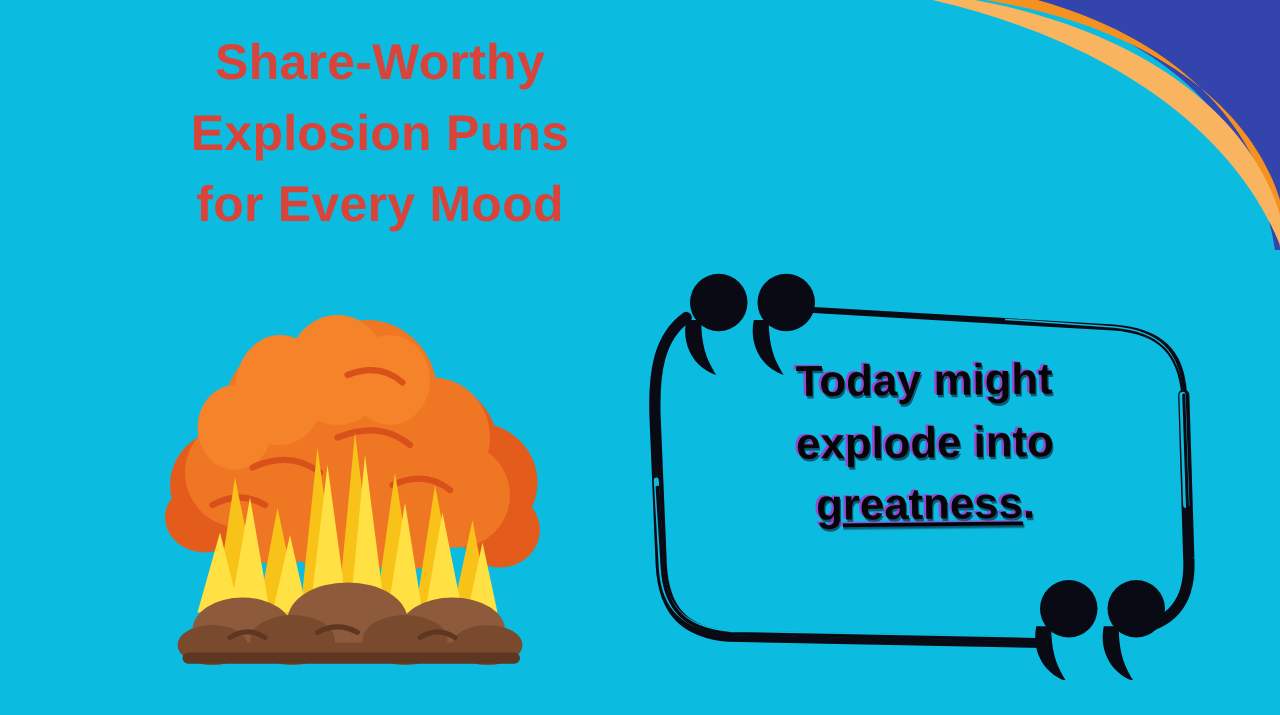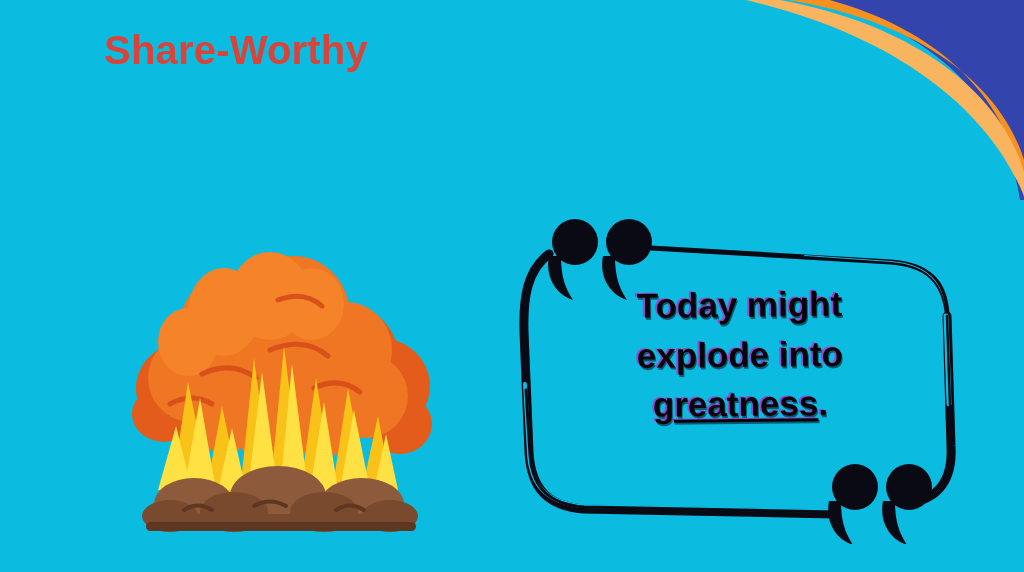--- a/index.html
+++ b/index.html
@@ -29,21 +29,21 @@
     height: 200px;
     pointer-events: none;
   }
 
   
   #headline {
     position: absolute;
     left: 104px;
     top: 22px;
     width: 400px;
-    text-align: left;
+    text-align: center;
     color: #d9443a;
     font-family: "Liberation Sans", sans-serif;
     font-weight: bold;
     font-size: 40px;
     line-height: 1.42;
     letter-spacing: 0.2px;
   }
   #headline .hl-line {
     display: block;
     white-space: nowrap;
@@ -111,20 +111,22 @@
              C 268 34 330 110 340 198 L 340 160
              C 318 88 240 22 104 0 Z"></path>
 
     <path fill="#f9b45f" d="M 62 0 L 96 0
              C 236 26 318 96 340 172 L 340 196
              C 306 112 216 36 62 0 Z"></path>
   </svg>
 
   <div id="headline">
     <span class="hl-line">Share-Worthy</span>
+    <span class="hl-line">Explosion Puns</span>
+    <span class="hl-line">for Every Mood</span>
   </div>
 
   <svg id="explosion" viewBox="0 0 306 294" preserveAspectRatio="xMidYMid meet">
 
     <g>
       <ellipse cx="58" cy="150" rx="50" ry="46" fill="#e35c1c"></ellipse>
       <ellipse cx="36" cy="176" rx="32" ry="28" fill="#e35c1c"></ellipse>
       <ellipse cx="252" cy="148" rx="50" ry="48" fill="#e35c1c"></ellipse>
       <ellipse cx="272" cy="186" rx="32" ry="30" fill="#e35c1c"></ellipse>
       <ellipse cx="150" cy="88" rx="74" ry="62" fill="#e35c1c"></ellipse>

